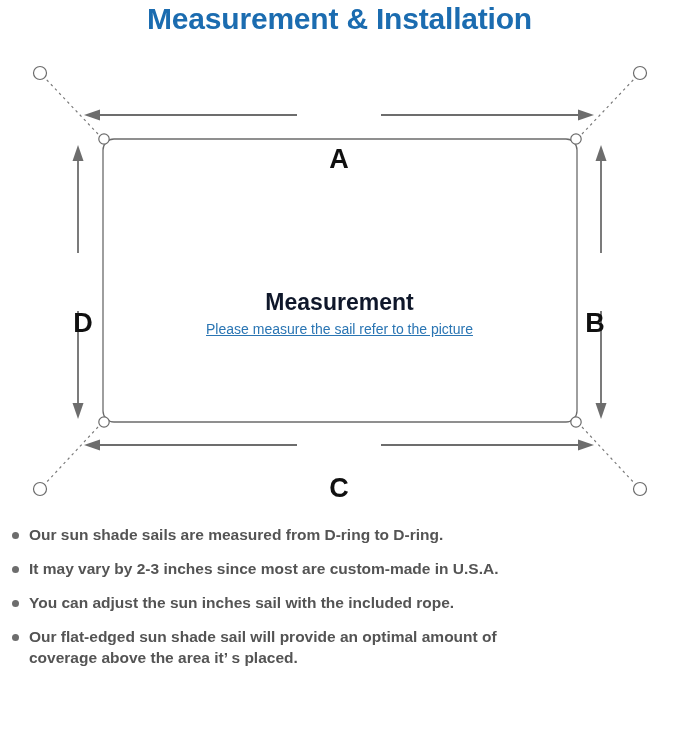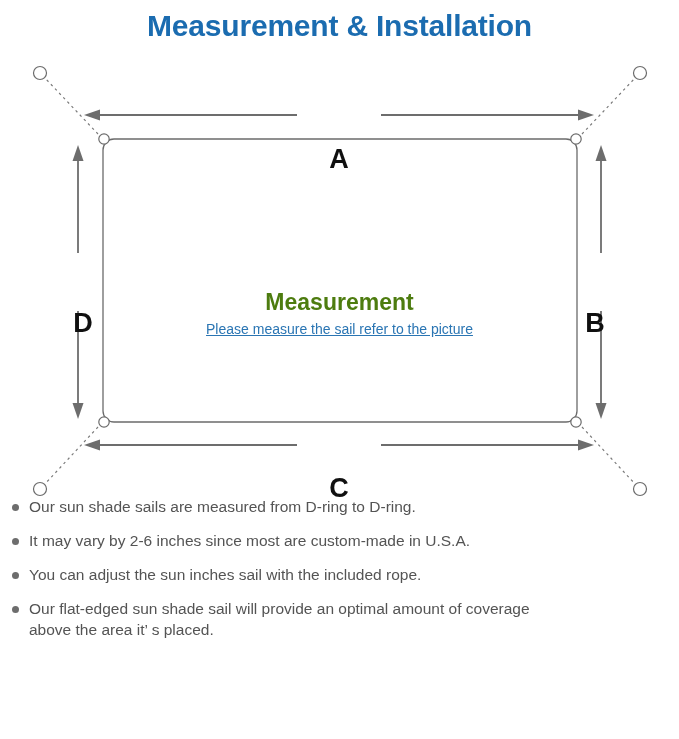--- a/index.html
+++ b/index.html
@@ -19,21 +19,20 @@
     position: absolute;
     top: 0px;
     left: 0;
     width: 679px;
     text-align: center;
     font-size: 30px;
     font-weight: bold;
     color: #1b6cb0;
     letter-spacing: -0.2px;
     line-height: 38px;
-    margin-top: 7px;
   }
 
   #diagram {
     position: absolute;
     top: 48px;
     left: 0;
     width: 679px;
     height: 470px;
   }
 
@@ -41,21 +40,21 @@
     position: absolute;
     left: 0;
     top: 240px;
     width: 679px;
     text-align: center;
     pointer-events: none;
   }
   #center-title {
     font-size: 23px;
     font-weight: bold;
-    color: #4d7c0f;
+    color: #0f172a;
     line-height: 28px;
   }
   #center-sub {
     font-size: 14px;
     color: #2a75b3;
     line-height: 20px;
     margin-top: 3px;
     text-decoration: underline;
   }
 
@@ -68,23 +67,24 @@
     text-align: center;
     line-height: 27px;
   }
   #label-A { left: 307px; top: 98px; width: 64px; }
   #label-C { left: 307px; top: 427px; width: 64px; }
   #label-D { left: 58px;  top: 262px; width: 50px; }
   #label-B { left: 570px; top: 262px; width: 50px; }
 
   #bullets {
     position: absolute;
-    top: 496px;
+    top: 524px;
     left: 0;
     width: 558px;
+    font-weight: bold;
   }
   .bullet-row {
     display: flex;
     align-items: flex-start;
     margin-bottom: 13px;
     padding-left: 12px;
     padding-right: 6px;
   }
   .bullet-dot {
     width: 7px;
@@ -168,21 +168,21 @@
   </div>
 </div>
 
 <div id="bullets">
   <div class="bullet-row">
     <span class="bullet-dot"></span>
     <span class="bullet-text">Our sun shade sails are measured from D-ring to D-ring.</span>
   </div>
   <div class="bullet-row">
     <span class="bullet-dot"></span>
-    <span class="bullet-text">It may vary by 2-6 inches since most are custom-made in U.S.A.</span>
+    <span class="bullet-text">It may vary by 2-3 inches since most are custom-made in U.S.A.</span>
   </div>
   <div class="bullet-row">
     <span class="bullet-dot"></span>
     <span class="bullet-text">You can adjust the sun inches sail with the included rope.</span>
   </div>
   <div class="bullet-row">
     <span class="bullet-dot"></span>
     <span class="bullet-text">Our flat-edged sun shade sail will provide an optimal amount of coverage above the area it’ s placed.</span>
   </div>
 </div>

